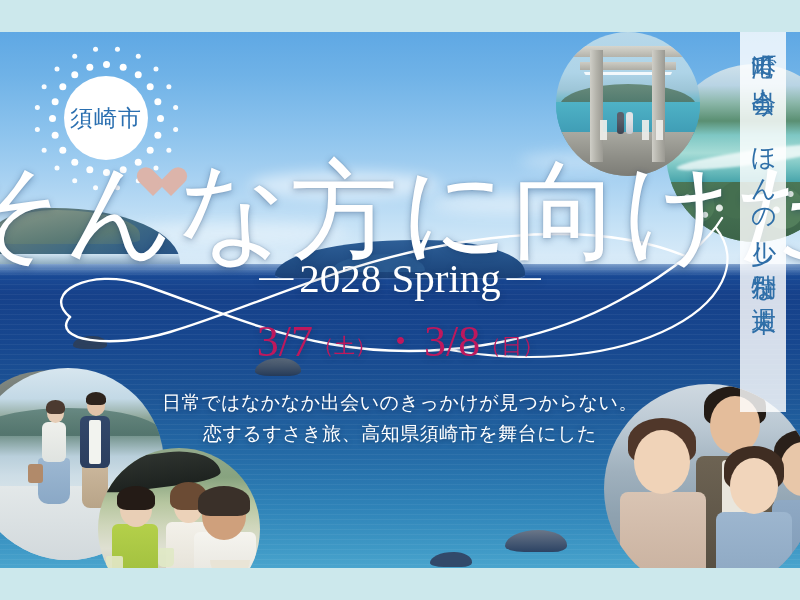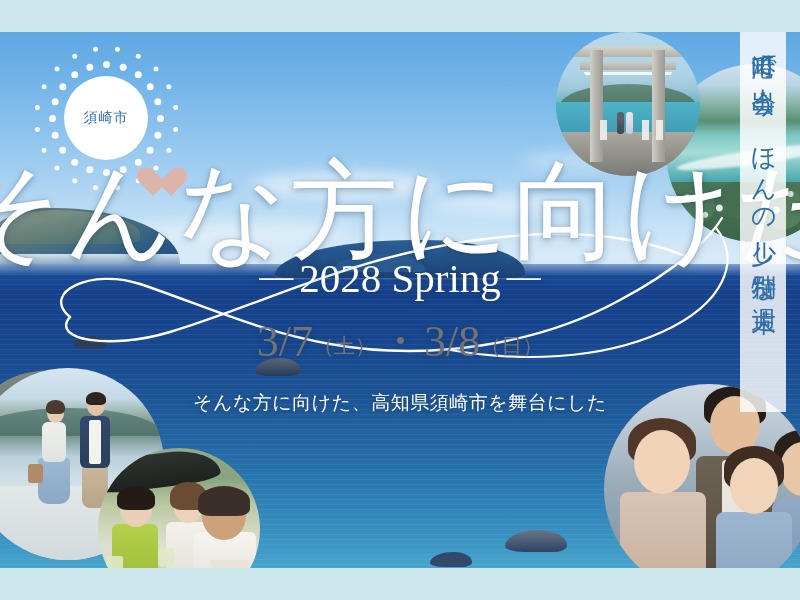--- a/index.html
+++ b/index.html
@@ -130,21 +130,21 @@
   }
   .badge-core {
     position: absolute; left: 50%; top: 50%;
     transform: translate(-50%,-50%);
     width: 84px; height: 84px; border-radius: 50%;
     background: #ffffff;
     display: flex; align-items: center; justify-content: center;
   }
   .badge-label {
     font-family: "Liberation Serif", "DejaVu Serif", serif;
-    font-size: 14px; letter-spacing: 1px;
+    font-size: 23px; letter-spacing: 1px;
     color: #2a6fb0; white-space: nowrap;
   }
   .badge-dot {
     position: absolute; left: 50%; top: 50%;
     width: 7px; height: 7px; margin: -3.5px 0 0 -3.5px;
     background: #ffffff; border-radius: 50%;
   }
   .badge-dot.sm { width: 5px; height: 5px; margin: -2.5px 0 0 -2.5px; opacity: .95; }
 
   
@@ -396,21 +396,21 @@
     text-shadow: 0 2px 6px rgba(16,46,88,.42);
   }
   .subtitle .dash { letter-spacing: 0; padding: 0 6px; font-size: 34px; vertical-align: 5px; }
 
   .dateline {
     position: absolute; left: 50%; top: 320px;
     transform: translateX(-50%);
     z-index: 48;
     font-family: "Liberation Serif", "DejaVu Serif", serif;
     font-size: 44px; line-height: 1;
-    color: #737373; white-space: nowrap;
+    color: #be185d; white-space: nowrap;
     text-shadow: 0 2px 6px rgba(16,46,88,.45);
   }
   .dateline .dow {
     font-size: 21px;
     font-family: "Liberation Sans", "DejaVu Sans", sans-serif;
     vertical-align: 3px;
   }
   .dateline .sep { padding: 0 2px; }
 
   
@@ -615,20 +615,21 @@
 
   <div class="subtitle">
     <span class="dash">—</span><span>2028 Spring</span><span class="dash">—</span>
   </div>
 
   <div class="dateline">
     <span>3/7</span><span class="dow">（土）</span><span class="sep">・</span><span>3/8</span><span class="dow">（日）</span>
   </div>
 
   <div class="lead">
-    <div>そんな方に向けた、高知県須崎市を舞台にした</div>
+    <div>日常ではなかなか出会いのきっかけが見つからない。</div>
+    <div>恋するすさき旅、高知県須崎市を舞台にした</div>
   </div>
 
   <div class="vband">
     <div class="vband-text">港町で出会う、ほんの少し特別な週末</div>
   </div>
 
 </div>
 
 </body></html>

